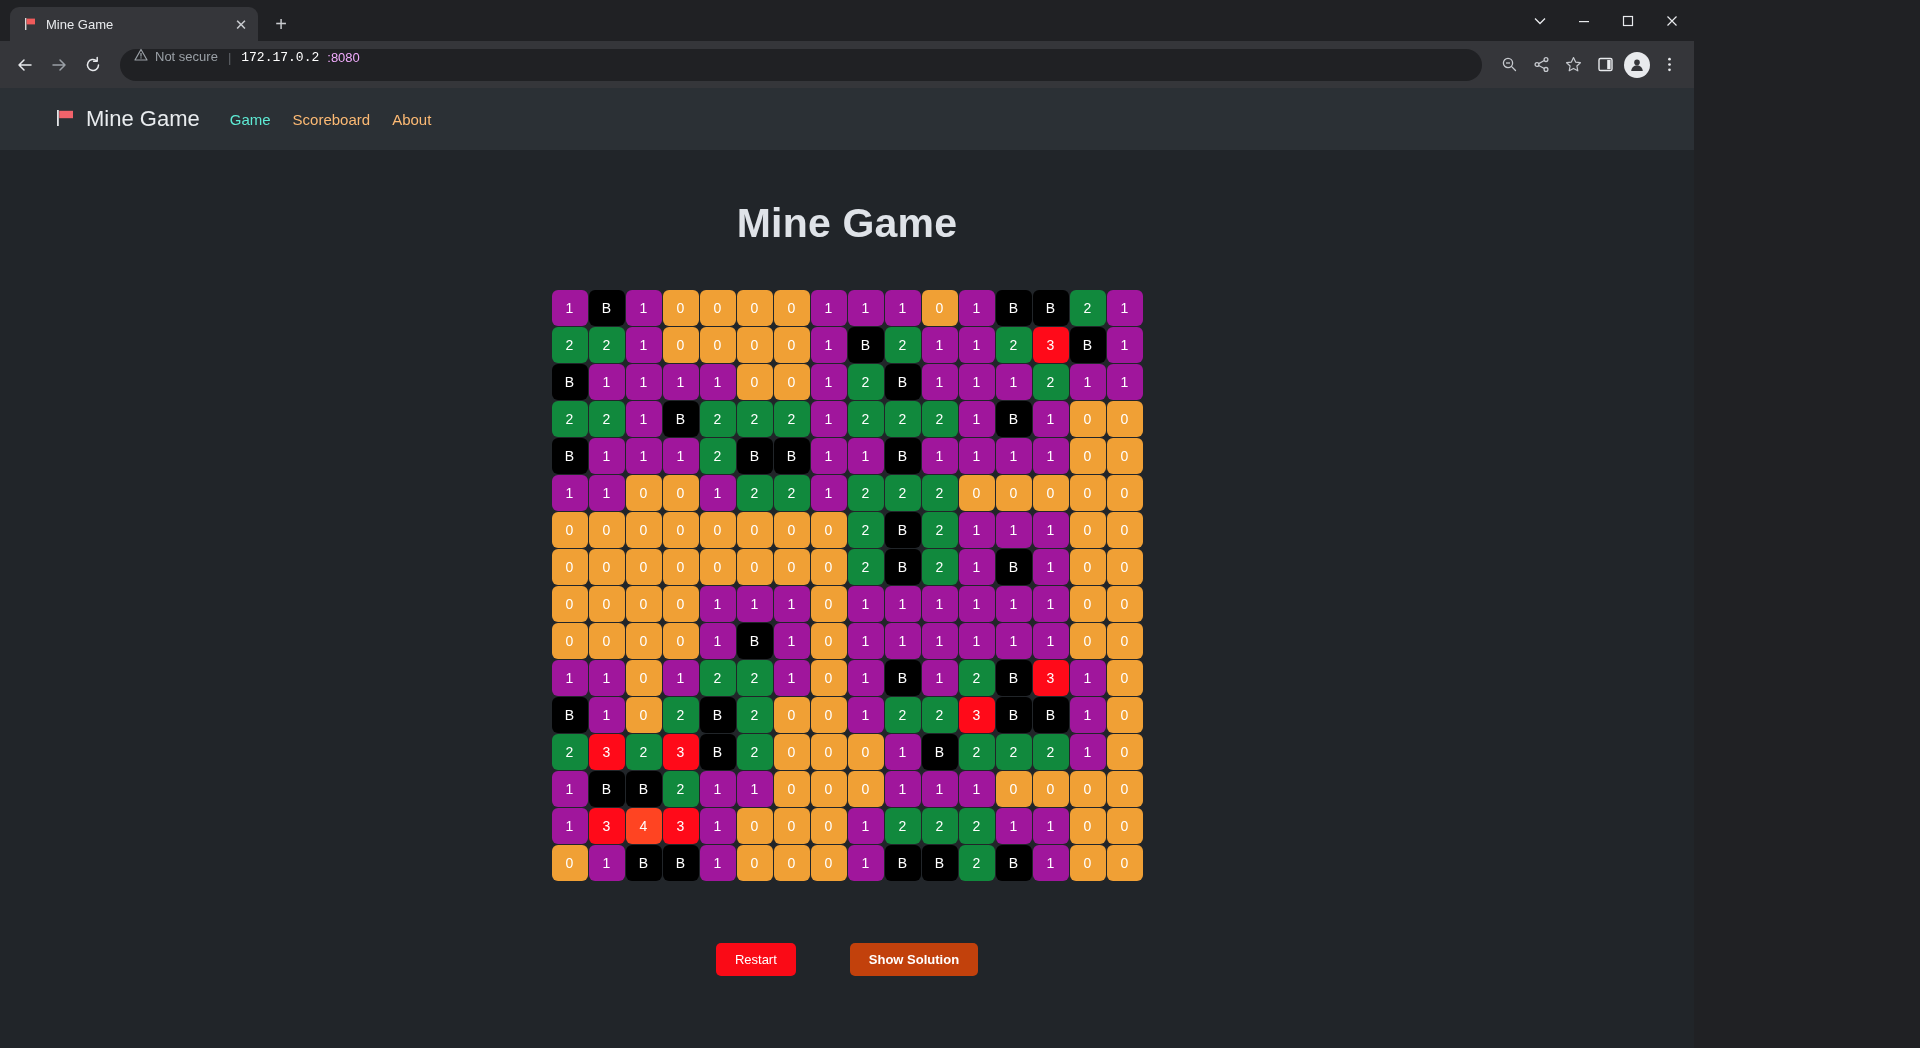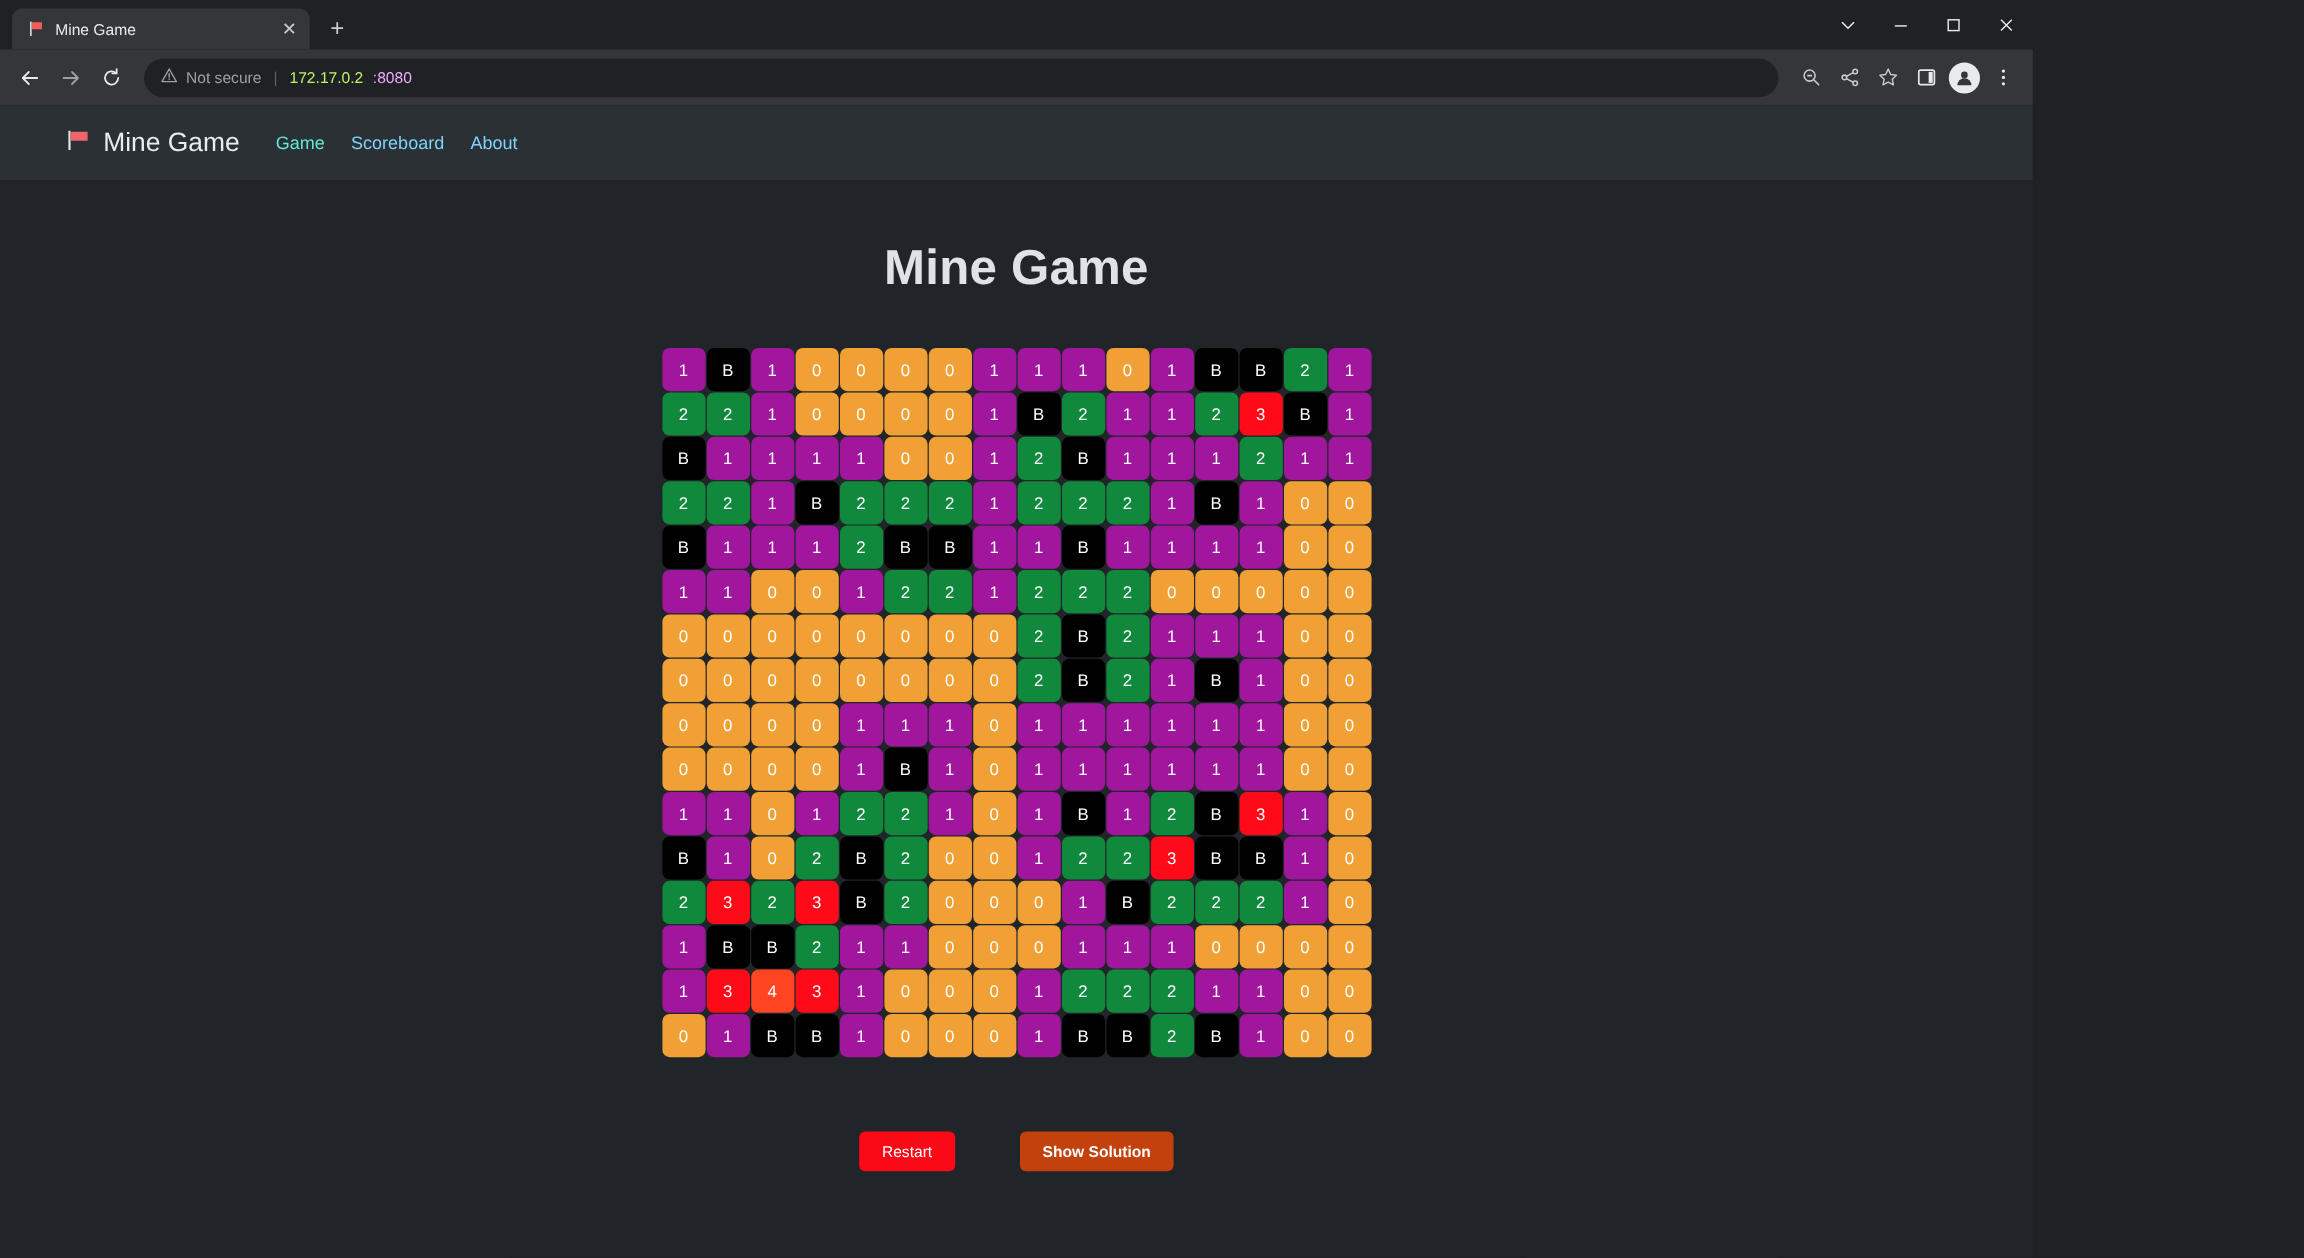--- a/index.html
+++ b/index.html
@@ -37,42 +37,42 @@
 
   .toolbar {
     height: 47px; background: #35363a; display: flex; align-items: center;
     padding: 0 10px; gap: 4px;
   }
   .tb-icon { width: 30px; height: 30px; display: flex; align-items: center; justify-content: center;
     color: #e0e2e5; border-radius: 50%; flex: none; }
   .tb-icon.dim { color: #9aa0a6; }
   .omnibox {
     flex: 1; height: 30px; background: #202124; border-radius: 16px;
-    display: flex; align-items: center; padding: 16px 14px; margin: 0 8px; gap: 8px;
+    display: flex; align-items: flex-end; padding: 16px 14px; margin: 0 8px; gap: 8px;
     font-size: 13px; color: #e8eaed;
   }
   .omni-warn { display: flex; align-items: center; gap: 7px; color: #9aa0a6; }
   .omni-sep { color: #5f6368; margin: 0 2px; }
-  .url-host { color: #bef264; }
+  .url-host { color: #ffffff; font-family: Liberation Mono, monospace; }
   .url-port { color: #f0abfc; }
   .tb-right { display: flex; align-items: center; gap: 2px; }
   .avatar-btn { width: 26px; height: 26px; border-radius: 50%; background: #e8eaed; color: #35363a;
     display: flex; align-items: center; justify-content: center; }
 
   
   .viewport { flex: 1; background: #212529; overflow: hidden; position: relative; }
 
   .navbar {
     height: 62px; background: #2b3035; display: flex; align-items: center;
     padding: 0 0 0 56px; gap: 0;
   }
   .brand { display: flex; align-items: center; gap: 10px; color: #e9ecef; font-size: 22px; }
   .brand-flag { font-size: 19px; line-height: 1; }
   .nav-links { display: flex; align-items: center; gap: 22px; margin-left: 30px; font-size: 15px; }
-  .nav-link { color: #7dd3fc; }
+  .nav-link { color: #fdba74; }
   .nav-link.active { color: #5eead4; }
 
   .page-title {
     text-align: center; color: #dfe3e8; font-size: 41px; font-weight: bold;
     margin-top: 50px; letter-spacing: .2px;
   }
 
   .board-wrap { display: flex; justify-content: center; margin-top: 43px; }
   .board {
     display: grid; grid-template-columns: repeat(16, 36px);

